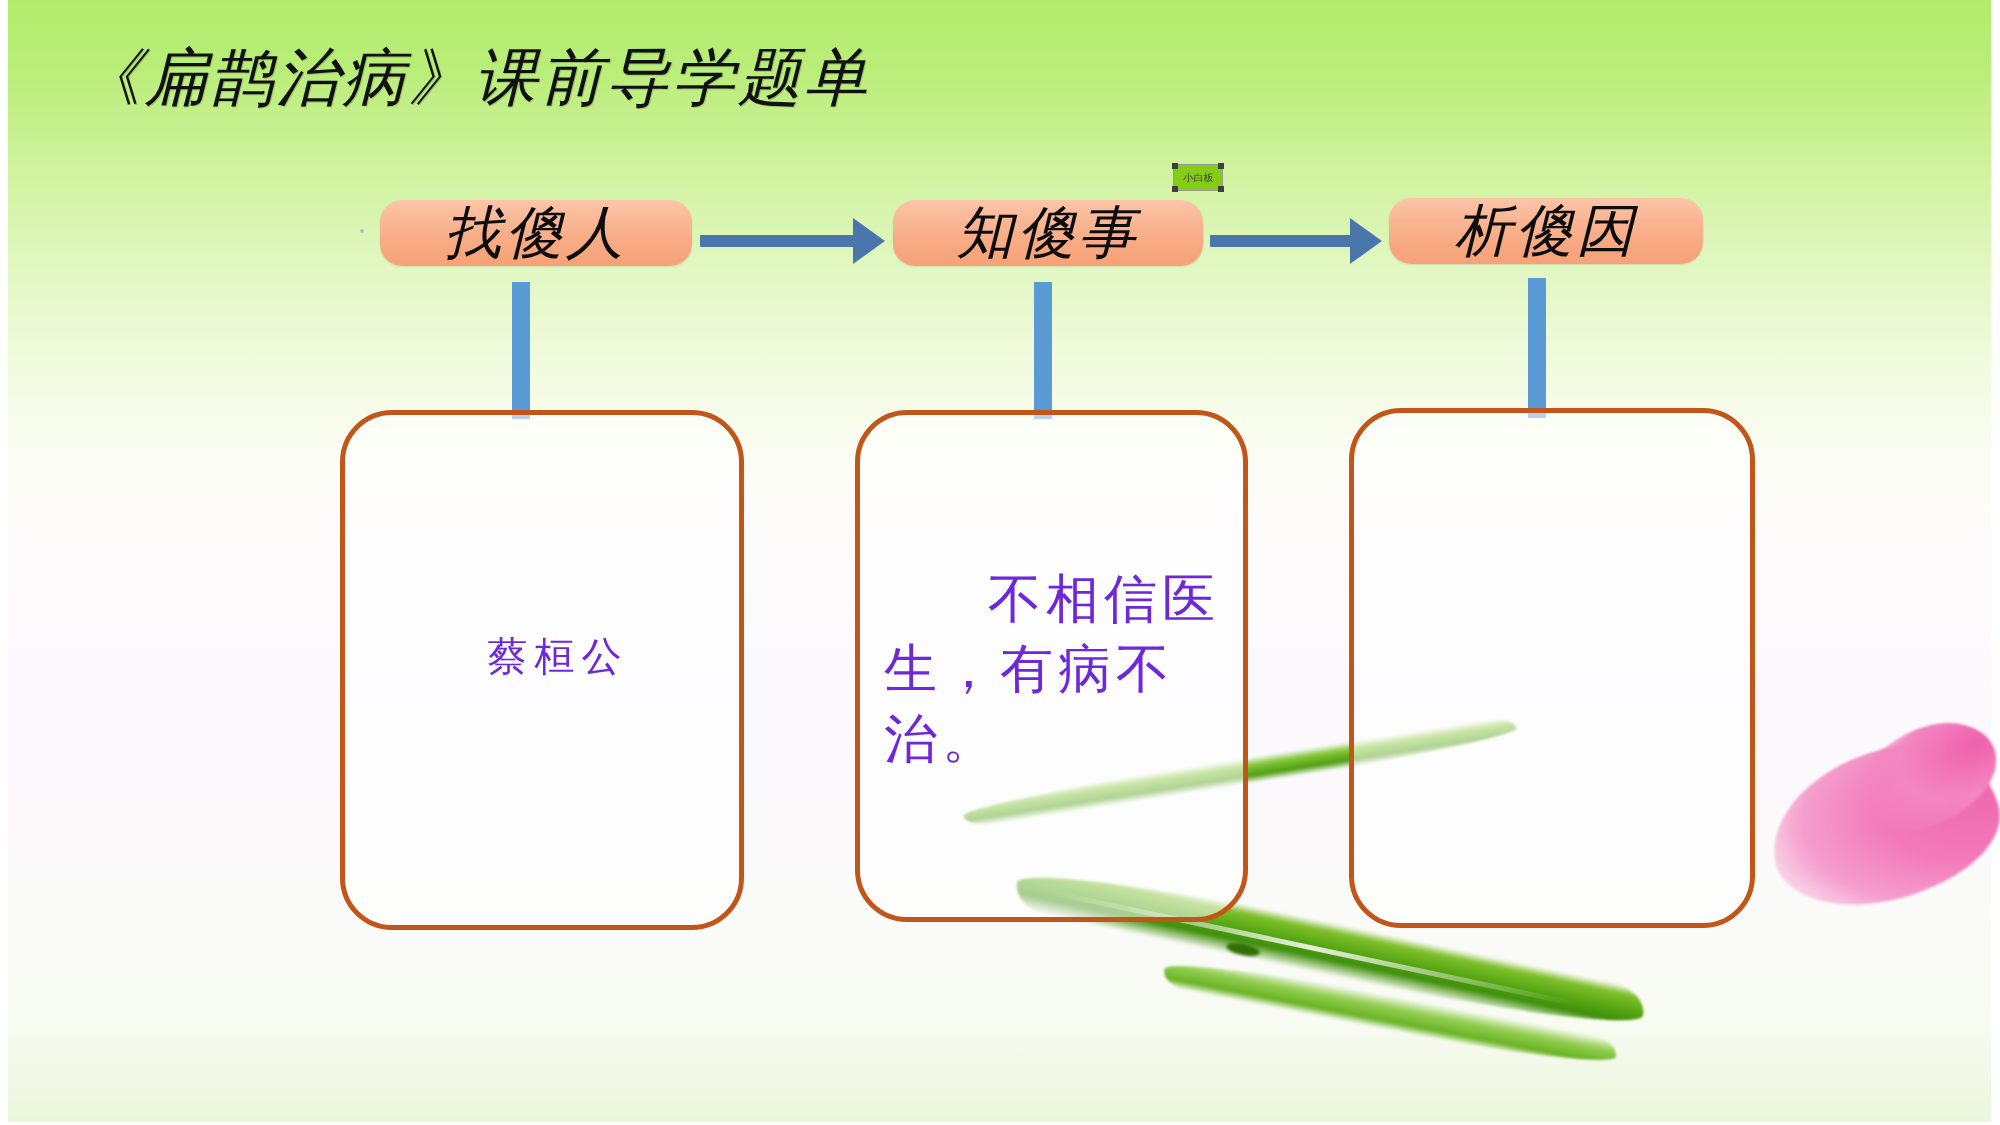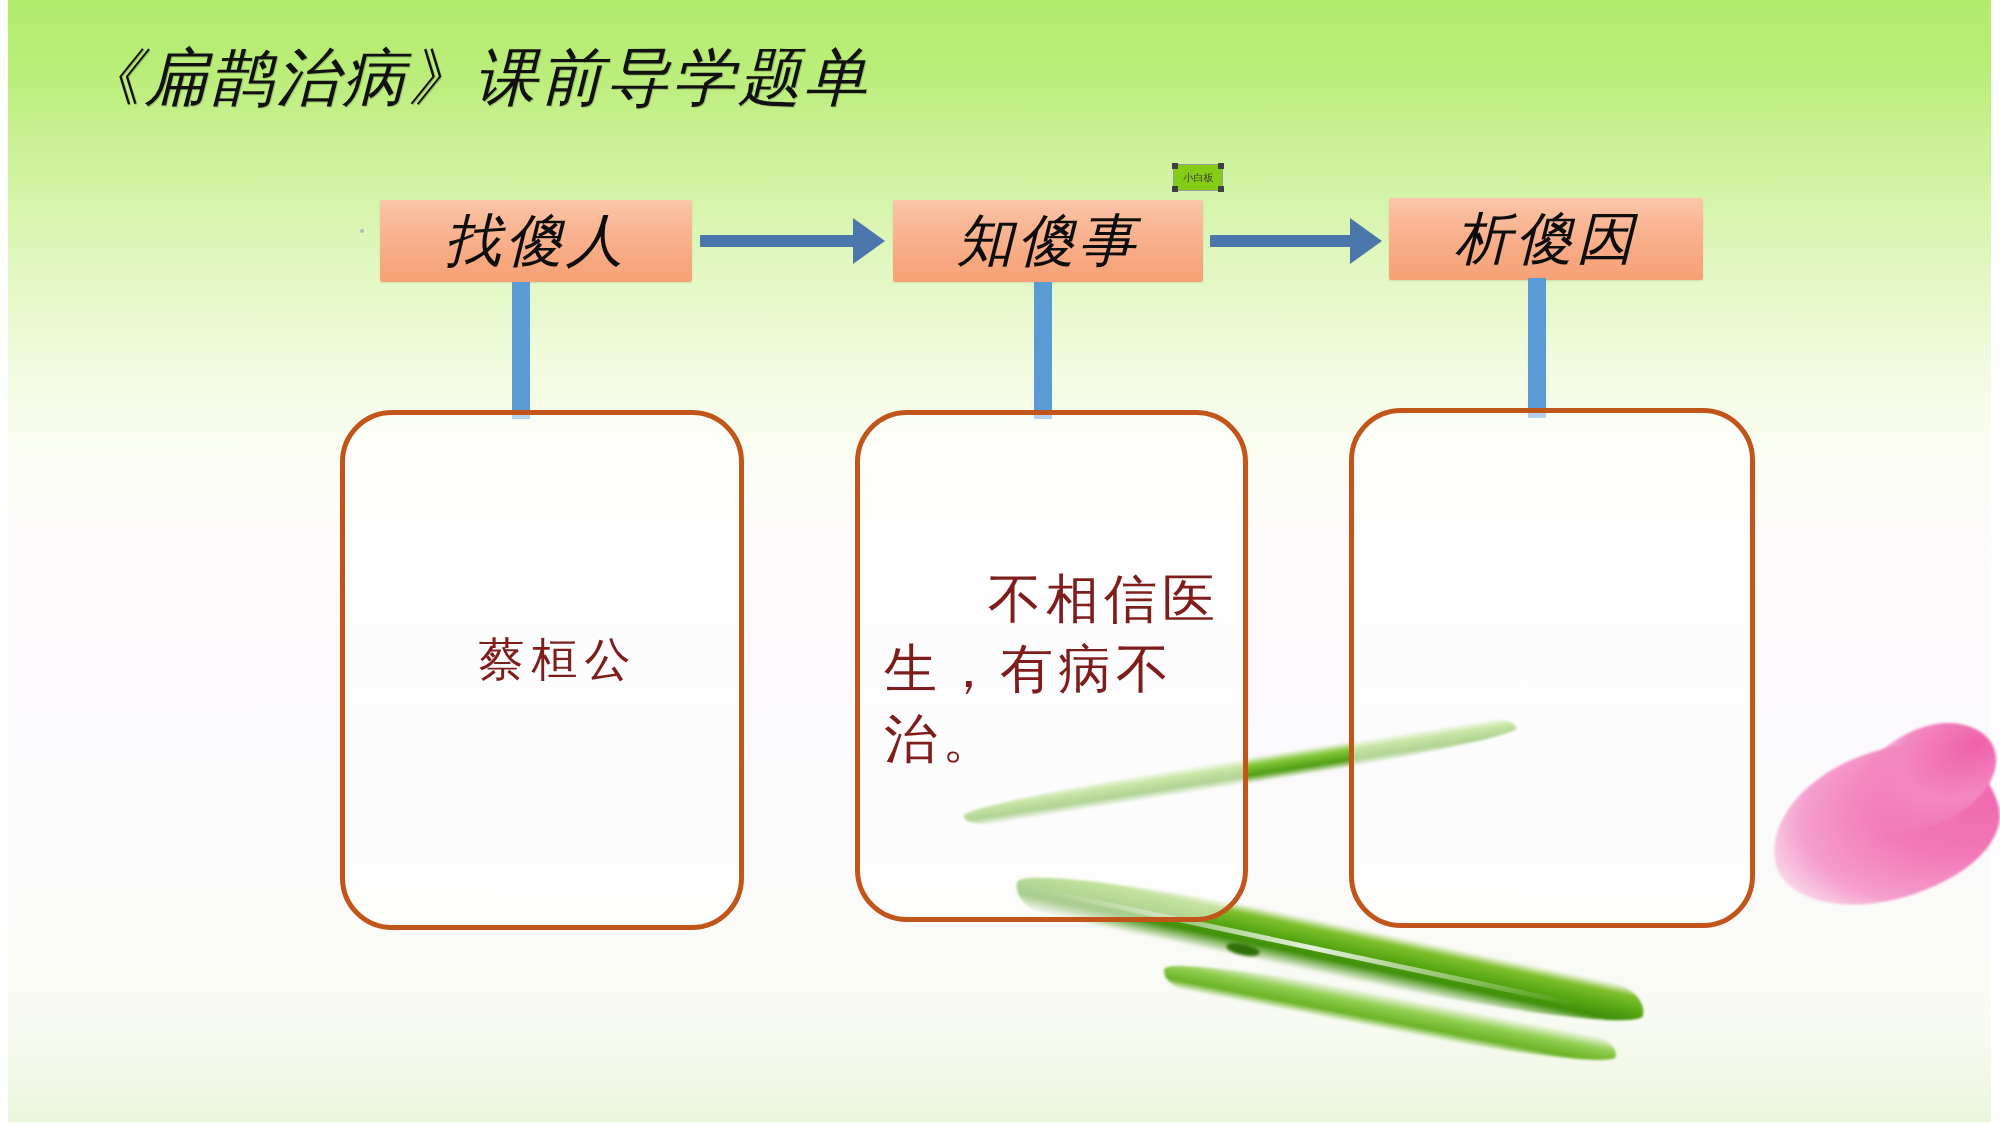--- a/index.html
+++ b/index.html
@@ -100,22 +100,22 @@
     font-style: italic;
     font-weight: 400;
     letter-spacing: 3px;
     white-space: nowrap;
     text-shadow: 1px 1px 0 rgba(0,0,0,.18);
   }
 
   
   .pill {
     position: absolute;
-    height: 82px;
-    border-radius: 2px;
+    height: 66px;
+    border-radius: 22px;
     background: linear-gradient(to bottom, #fbc6a8 0%, #f9b593 35%, #f7a77f 75%, #f6a276 100%);
     box-shadow: 0 1px 2px rgba(0,0,0,.10);
     display: flex;
     align-items: center;
     justify-content: center;
   }
   .pill-label {
     font-size: 57px;
     line-height: 1;
     color: #0d0d0d;
@@ -162,29 +162,29 @@
     border: 5px solid #c1551a;
     border-radius: 52px;
     background: rgba(255,255,255,0.55);
   }
   #box-0 { left: 340px;  top: 410px; width: 404px; height: 520px; }
   #box-1 { left: 855px;  top: 410px; width: 393px; height: 512px; }
   #box-2 { left: 1349px; top: 408px; width: 406px; height: 520px; }
 
   .answer-text {
     position: absolute;
-    color: #7f1d1d;
+    color: #6d28d9;
     font-style: normal;
     letter-spacing: 1px;
     white-space: pre-line;
   }
   #ans-0 {
     left: 340px; top: 635px; width: 436px;
     text-align: center;
-    font-size: 46px; line-height: 1.1;
+    font-size: 40px; line-height: 1.1;
     letter-spacing: 7px;
   }
   #ans-1 {
     left: 884px; top: 565px; width: 360px;
     font-size: 53px; line-height: 1.32;
     letter-spacing: 5px;
     text-indent: 104px;
   }
 
   

